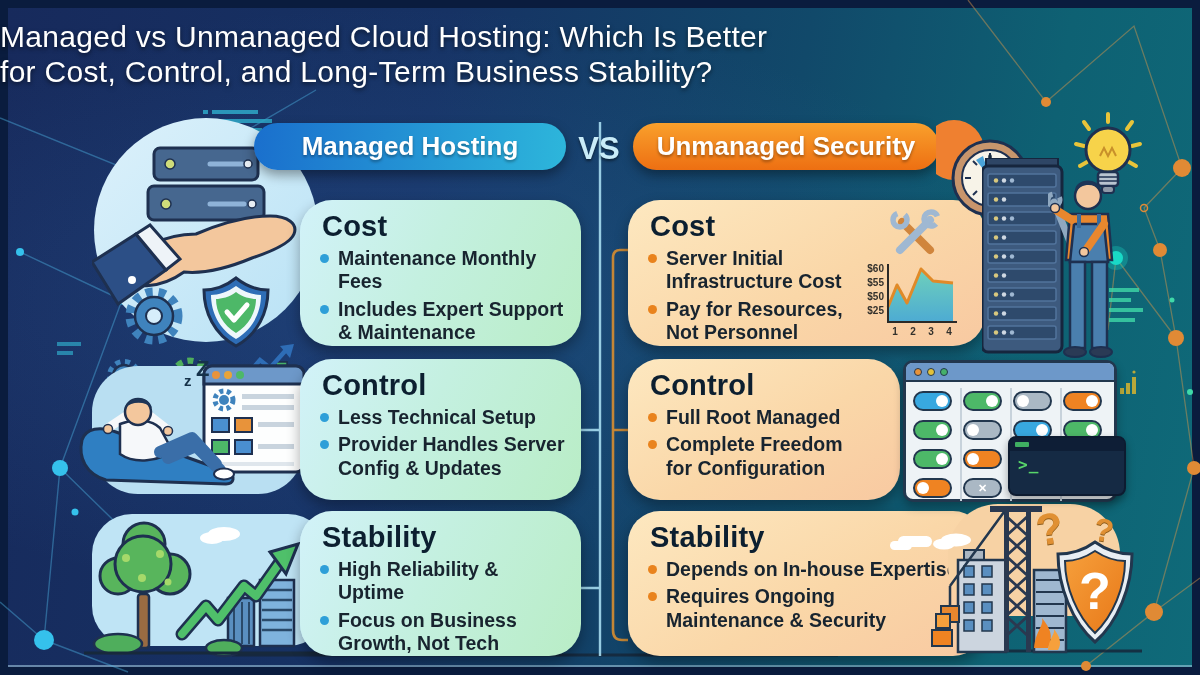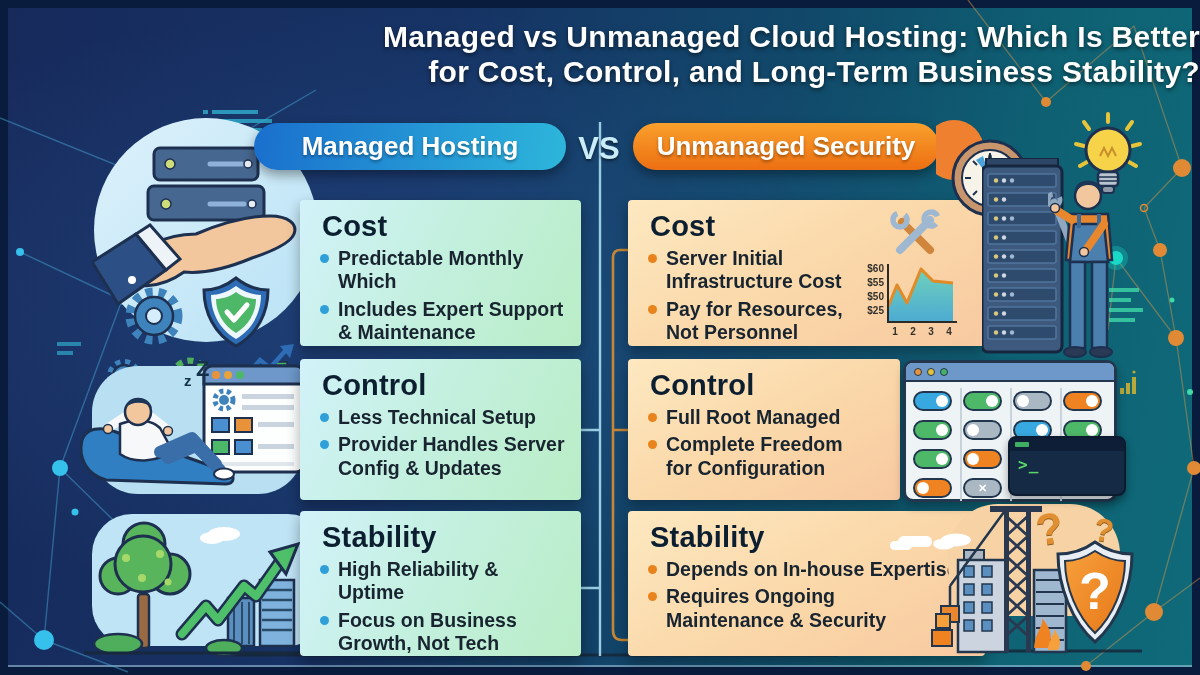--- a/index.html
+++ b/index.html
@@ -4,30 +4,30 @@
 <style>
   *{margin:0;padding:0;box-sizing:border-box}
   html,body{width:1200px;height:675px}
   body{position:relative;overflow:hidden;background:#0a1c3e;font-family:"Liberation Sans",sans-serif}
   .abs{position:absolute}
   .canvas{position:absolute;inset:8px;
     background:
       radial-gradient(ellipse at 32% 45%, rgba(60,120,190,.22), transparent 58%),
       linear-gradient(100deg,#172a5c 0%,#163264 34%,#11496a 62%,#0e6173 82%,#0f6a79 100%);
     box-shadow: inset 0 -2px 0 rgba(170,210,230,.55);}
-  .title{left:0;right:0;top:20px;text-align:right;color:#fff;font-weight:700;
+  .title{left:0;right:0;top:20px;text-align:left;color:#fff;font-weight:400;
     font-size:30px;line-height:1.16;letter-spacing:.3px;text-shadow:0 2px 4px rgba(0,0,0,.55)}
   .pill{height:47px;border-radius:32px;display:flex;align-items:center;justify-content:center;
     color:#fff;font-size:26px;font-weight:700;text-shadow:0 2px 3px rgba(0,0,0,.35);
     box-shadow:0 5px 12px rgba(0,0,0,.38);z-index:6}
   .pill-managed{left:254px;top:123px;width:312px;background:linear-gradient(95deg,#1a6fcd,#2db6db)}
   .pill-unmanaged{left:633px;top:123px;width:306px;background:linear-gradient(180deg,#f9a02c,#ed6f12)}
   .vs{left:566px;top:131px;width:66px;text-align:center;font-size:31px;font-weight:700;
     color:#c9ecf8;text-shadow:0 2px 3px rgba(0,0,0,.5);z-index:6}
-  .card{border-radius:4px;padding:10px 14px 8px 20px;box-shadow:0 6px 14px rgba(0,0,0,.33);z-index:5}
+  .card{border-radius:32px;padding:10px 14px 8px 20px;box-shadow:0 6px 14px rgba(0,0,0,.33);z-index:5}
   .card-green{background:linear-gradient(115deg,#d2f2f9 0%,#c4f0e0 45%,#b9edc6 100%)}
   .card-peach{background:linear-gradient(150deg,#fde8c0 0%,#fad7a8 55%,#f8c9a1 100%)}
   .card h2{font-size:29px;color:#0c1f30;letter-spacing:.2px;margin:0 0 4px 2px;font-weight:700}
   .bullets{list-style:none}
   .bullets li{display:flex;gap:9px;font-size:19.5px;font-weight:600;color:#18242f;line-height:1.2;margin:4px 0}
   .bullets li span.bt{white-space:pre-line}
   .dot{flex:0 0 auto;width:9px;height:9px;border-radius:50%;margin-top:7px}
   .card-green .dot{background:#2e9fd8}
   .card-peach .dot{background:#e9831d}
   #m-cost{left:300px;top:200px;width:281px;height:146px}
@@ -273,21 +273,21 @@
 
 <div class="abs pill pill-managed">Managed Hosting</div>
 <div class="abs vs">VS</div>
 <div class="abs pill pill-unmanaged">Unmanaged Security</div>
 
 <div class="abs card card-green" id="m-cost">
   <h2>Cost</h2>
   <ul class="bullets">
     <li>
         <span class="dot"></span>
-        <span class="bt">Predictable Monthly Which</span>
+        <span class="bt">Maintenance Monthly Fees</span>
       </li>
     <li>
         <span class="dot"></span>
         <span class="bt">Includes Expert Support
 &amp; Maintenance</span>
       </li>
   </ul>
 </div>
 <div class="abs card card-green" id="m-control">
   <h2>Control</h2>

